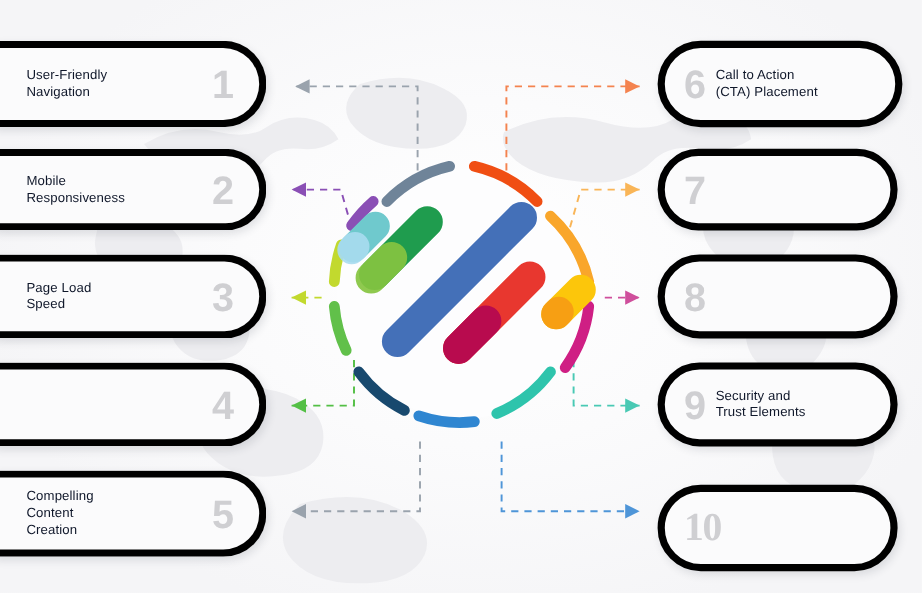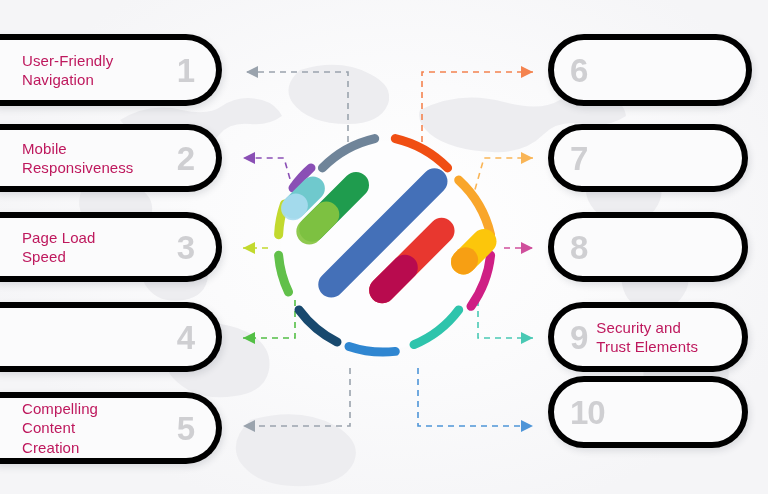--- a/index.html
+++ b/index.html
@@ -88,22 +88,22 @@
     order: 2;
     margin-left: auto;
     margin-right: 14px;
   }
   .card.right .card-num {
     order: 0;
     margin-right: 9px;
     margin-left: 6px;
   }
   .card-label {
-    font-size: 15px;
-    color: #be185d;
+    font-size: 11px;
+    color: #0f172a;
     line-height: 1.28;
     letter-spacing: 0.1px;
     flex: 0 1 auto;
   }
   .card.left .card-label { order: 1; }
   .card.right .card-label { order: 1; }
 </style>
 </head>
 <body>
 
@@ -256,30 +256,31 @@
   <div class="card-num">4</div>
 </div>
 
 <div class="card left" style="left:-6px; top:392px; width:228px; height:72px;">
   <div class="card-label">Compelling<br>Content<br>Creation</div>
   <div class="card-num">5</div>
 </div>
 
 <div class="card right" style="left:548px; top:34px; width:204px; height:72px;">
   <div class="card-num">6</div>
+  <div class="card-label">Call to Action<br>(CTA) Placement</div>
 </div>
 
 <div class="card right" style="left:548px; top:124px; width:200px; height:68px;">
   <div class="card-num">7</div>
 </div>
 
 <div class="card right" style="left:548px; top:212px; width:200px; height:70px;">
   <div class="card-num">8</div>
 </div>
 
 <div class="card right" style="left:548px; top:302px; width:200px; height:70px;">
   <div class="card-num">9</div>
   <div class="card-label">Security and<br>Trust Elements</div>
 </div>
 
-<div class="card right" style="left:548px; top:376px; width:200px; height:72px;">
+<div class="card right" style="left:548px; top:404px; width:200px; height:72px;font-family:Liberation Serif, serif;">
   <div class="card-num">10</div>
 </div>
 
 </body></html>

